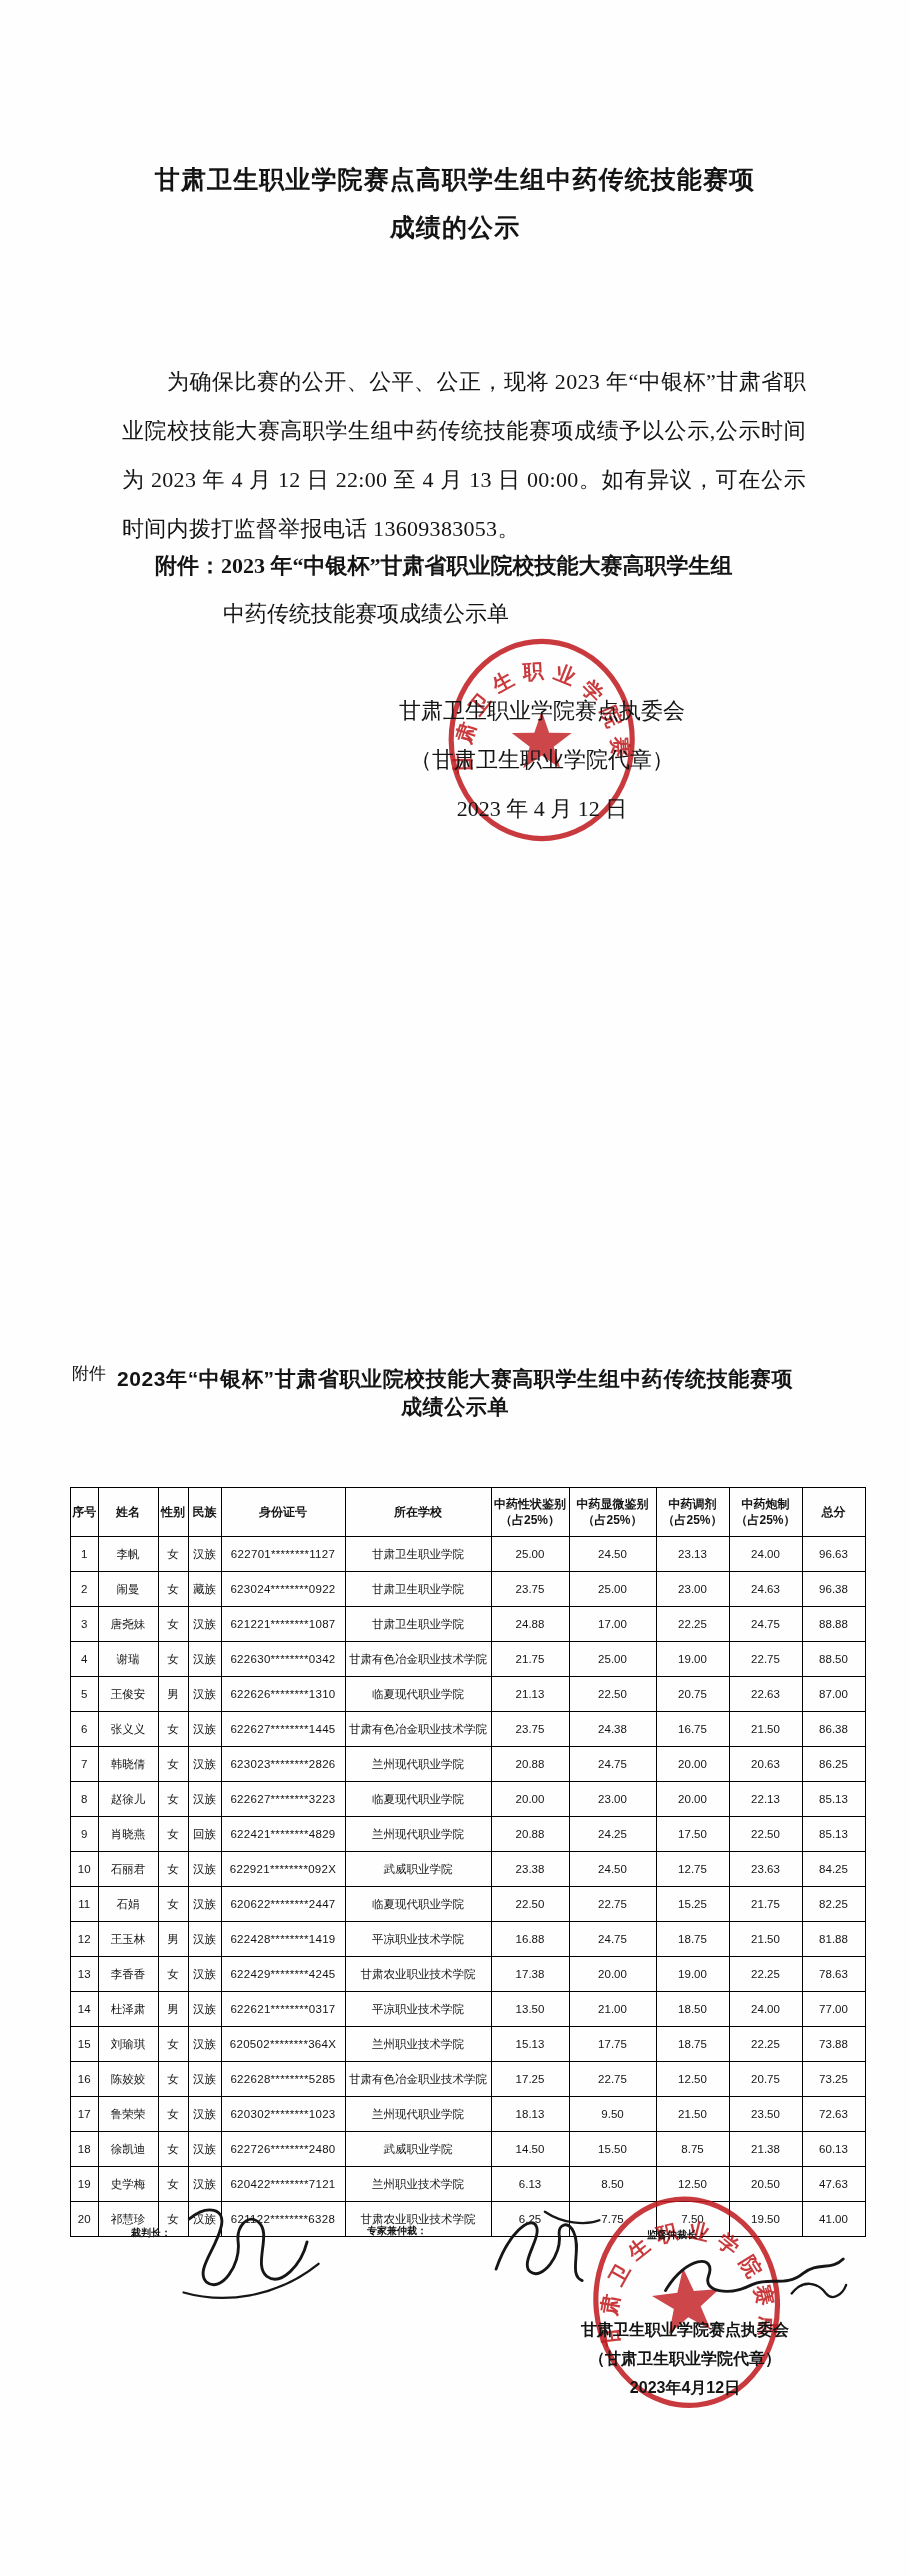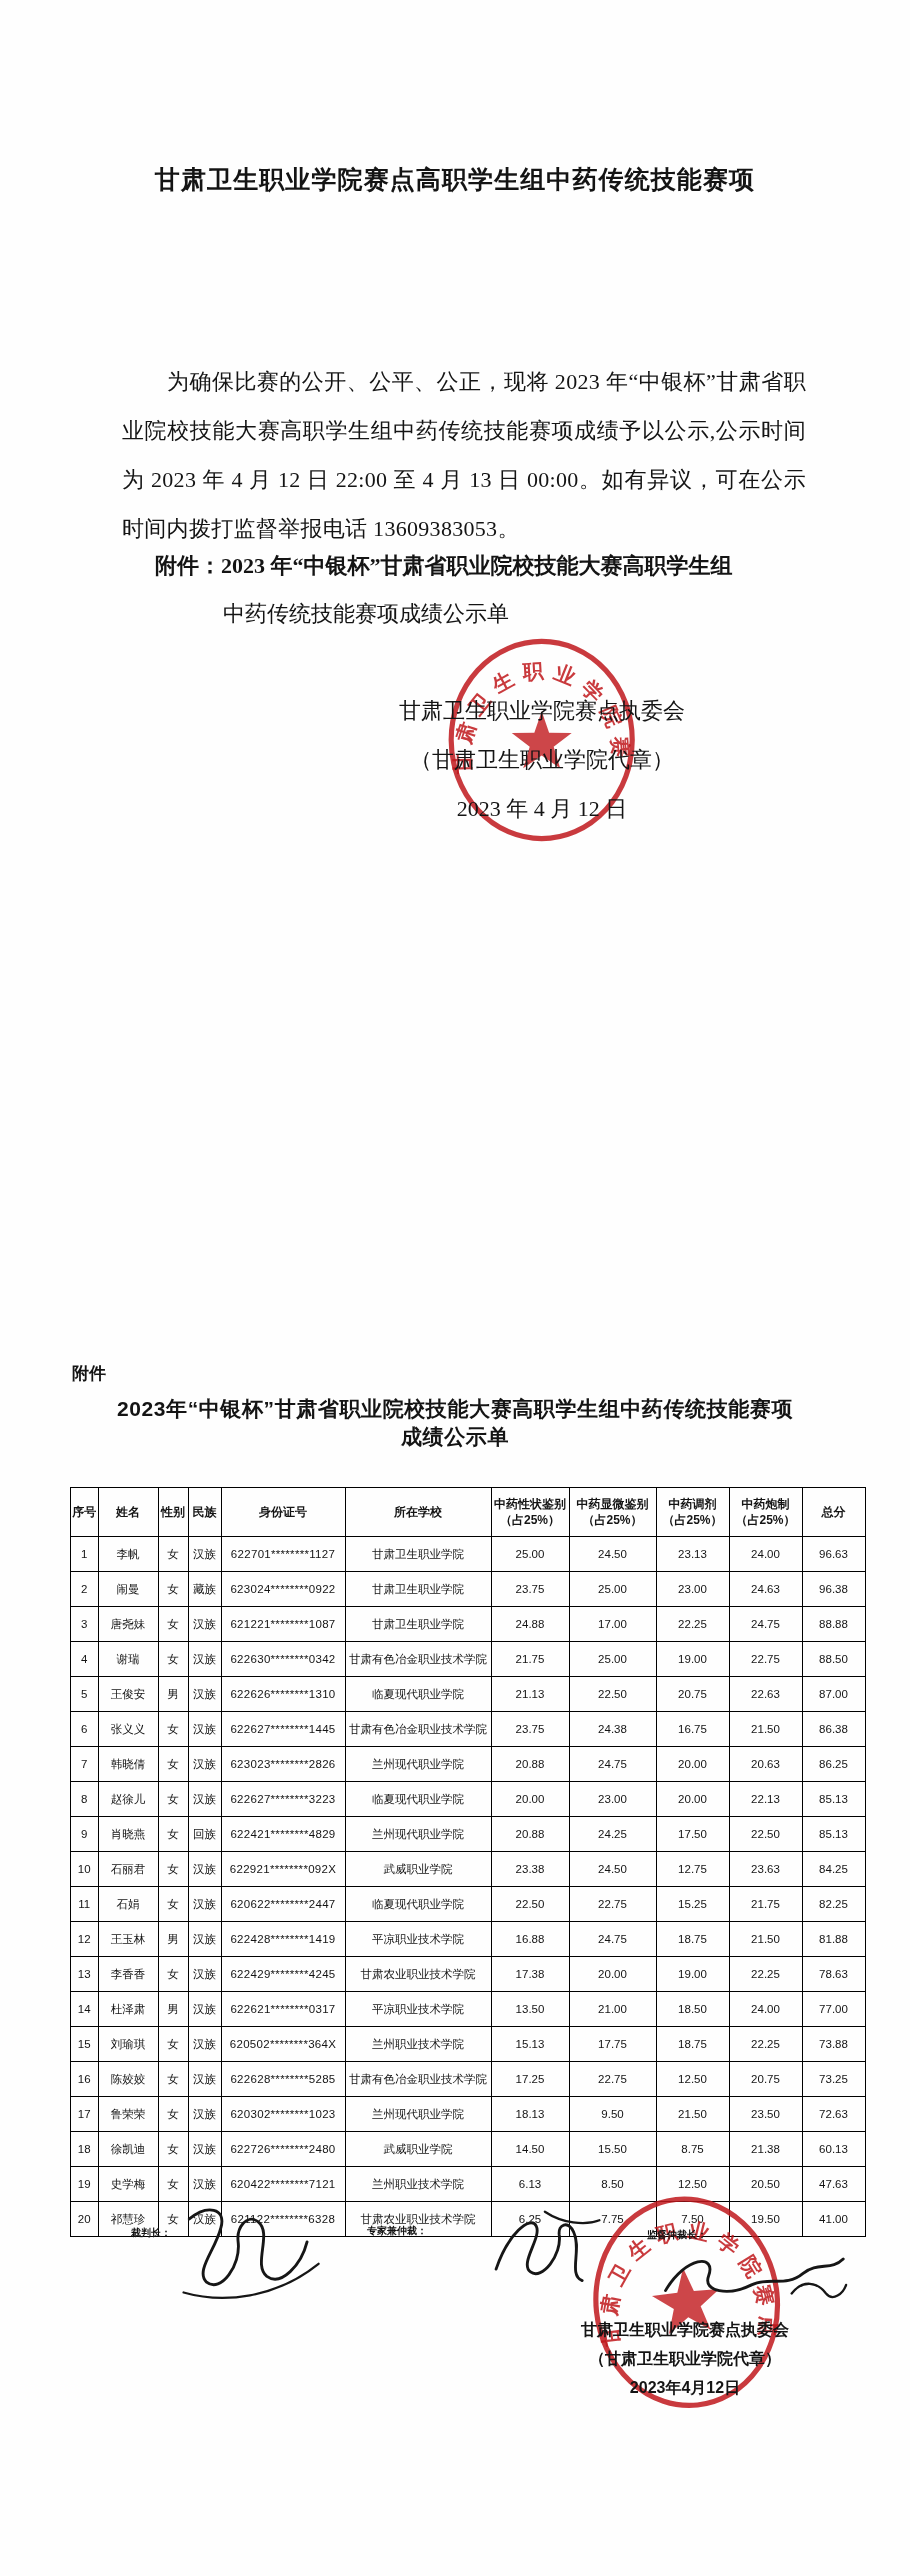--- a/index.html
+++ b/index.html
@@ -32,26 +32,26 @@
   .signoff{
     position:absolute;top:686px;left:373px;width:338px;
     text-align:center;font-size:22px;line-height:49px;z-index:2;
   }
   .stamp{position:absolute;z-index:1;}
   .stamp1{left:443px;top:634px;}
   .stamp2{left:588px;top:2192px;z-index:1;transform:rotate(-6deg);}
   
   .attachment-label{
     position:absolute;top:1362px;left:72px;
-    font-size:17px;font-weight:bold;
+    font-size:17px;font-weight:normal;
     font-family:"Liberation Sans","DejaVu Sans",sans-serif;
     text-align:center;
   }
   .table-title{
-    position:absolute;top:1395px;left:0;width:100%;
+    position:absolute;top:1365px;left:0;width:100%;
     text-align:center;font-size:21px;font-weight:bold;line-height:28px;
     font-family:"Liberation Sans","DejaVu Sans",sans-serif;letter-spacing:0.6px;
   }
   table.results{
     position:absolute;top:1453px;left:70px;width:793px;
     border-collapse:collapse;table-layout:fixed;
     text-align:center;
     font-family:"Liberation Sans","DejaVu Sans",sans-serif;
     border:1.7px solid #000;
     margin-top:34px;
@@ -88,20 +88,21 @@
     font-family:"Liberation Sans","DejaVu Sans",sans-serif;}
   .stamp .star{fill:#c0181c;opacity:0.8;}
 </style>
 </head>
 <body>
 
 <div class="page">
 
   <div class="doc-title">
     <div>甘肃卫生职业学院赛点高职学生组中药传统技能赛项</div>
+    <div>成绩的公示</div>
   </div>
 
   <p class="doc-body">为确保比赛的公开、公平、公正，现将 2023 年“中银杯”甘肃省职业院校技能大赛高职学生组中药传统技能赛项成绩予以公示,公示时间为 2023 年 4 月 12 日 22:00 至 4 月 13 日 00:00。如有异议，可在公示时间内拨打监督举报电话 13609383053。</p>
 
   <div class="attachment">
     <div class="att-l1">附件：2023 年“中银杯”甘肃省职业院校技能大赛高职学生组</div>
     <div class="att-l2">中药传统技能赛项成绩公示单</div>
   </div>
 
   <div class="signoff">

